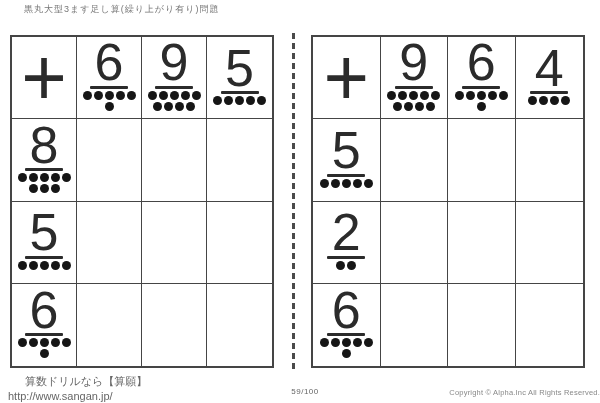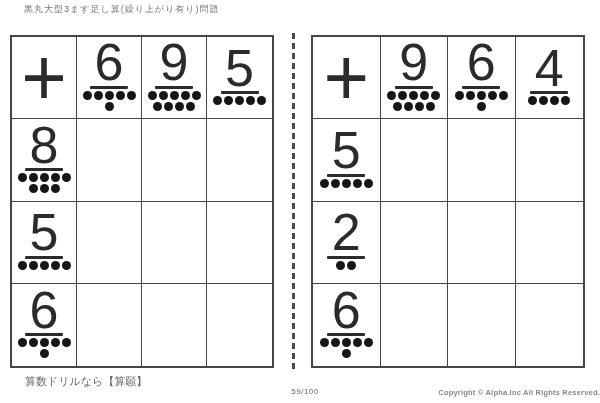--- a/index.html
+++ b/index.html
@@ -107,21 +107,20 @@
     letter-spacing: 0.5px;
   }
   .footer-copy {
     position: absolute;
     right: 10px;
     top: 388px;
     font-size: 7.5px;
     color: #888;
     letter-spacing: 0.2px;
     white-space: nowrap;
-    font-weight: bold;
   }
 </style>
 </head>
 <body>
 
 <div class="page">
   <div class="sheet-title">黒丸大型3ます足し算(繰り上がり有り)問題</div>
 
   <div id="grid-left" class="grid">
       <div class="cell">
@@ -329,16 +328,17 @@
           </div>
         </div>
       </div>
       <div class="cell"></div>
       <div class="cell"></div>
       <div class="cell"></div>
     </div>
 
   <div class="footer-site">
     <div class="site-label">算数ドリルなら【算願】</div>
+    <div class="site-url">http://www.sangan.jp/</div>
   </div>
   <div class="footer-page">59/100</div>
   <div class="footer-copy">Copyright © Alpha.Inc All Rights Reserved.</div>
 </div>
 
 </body></html>

